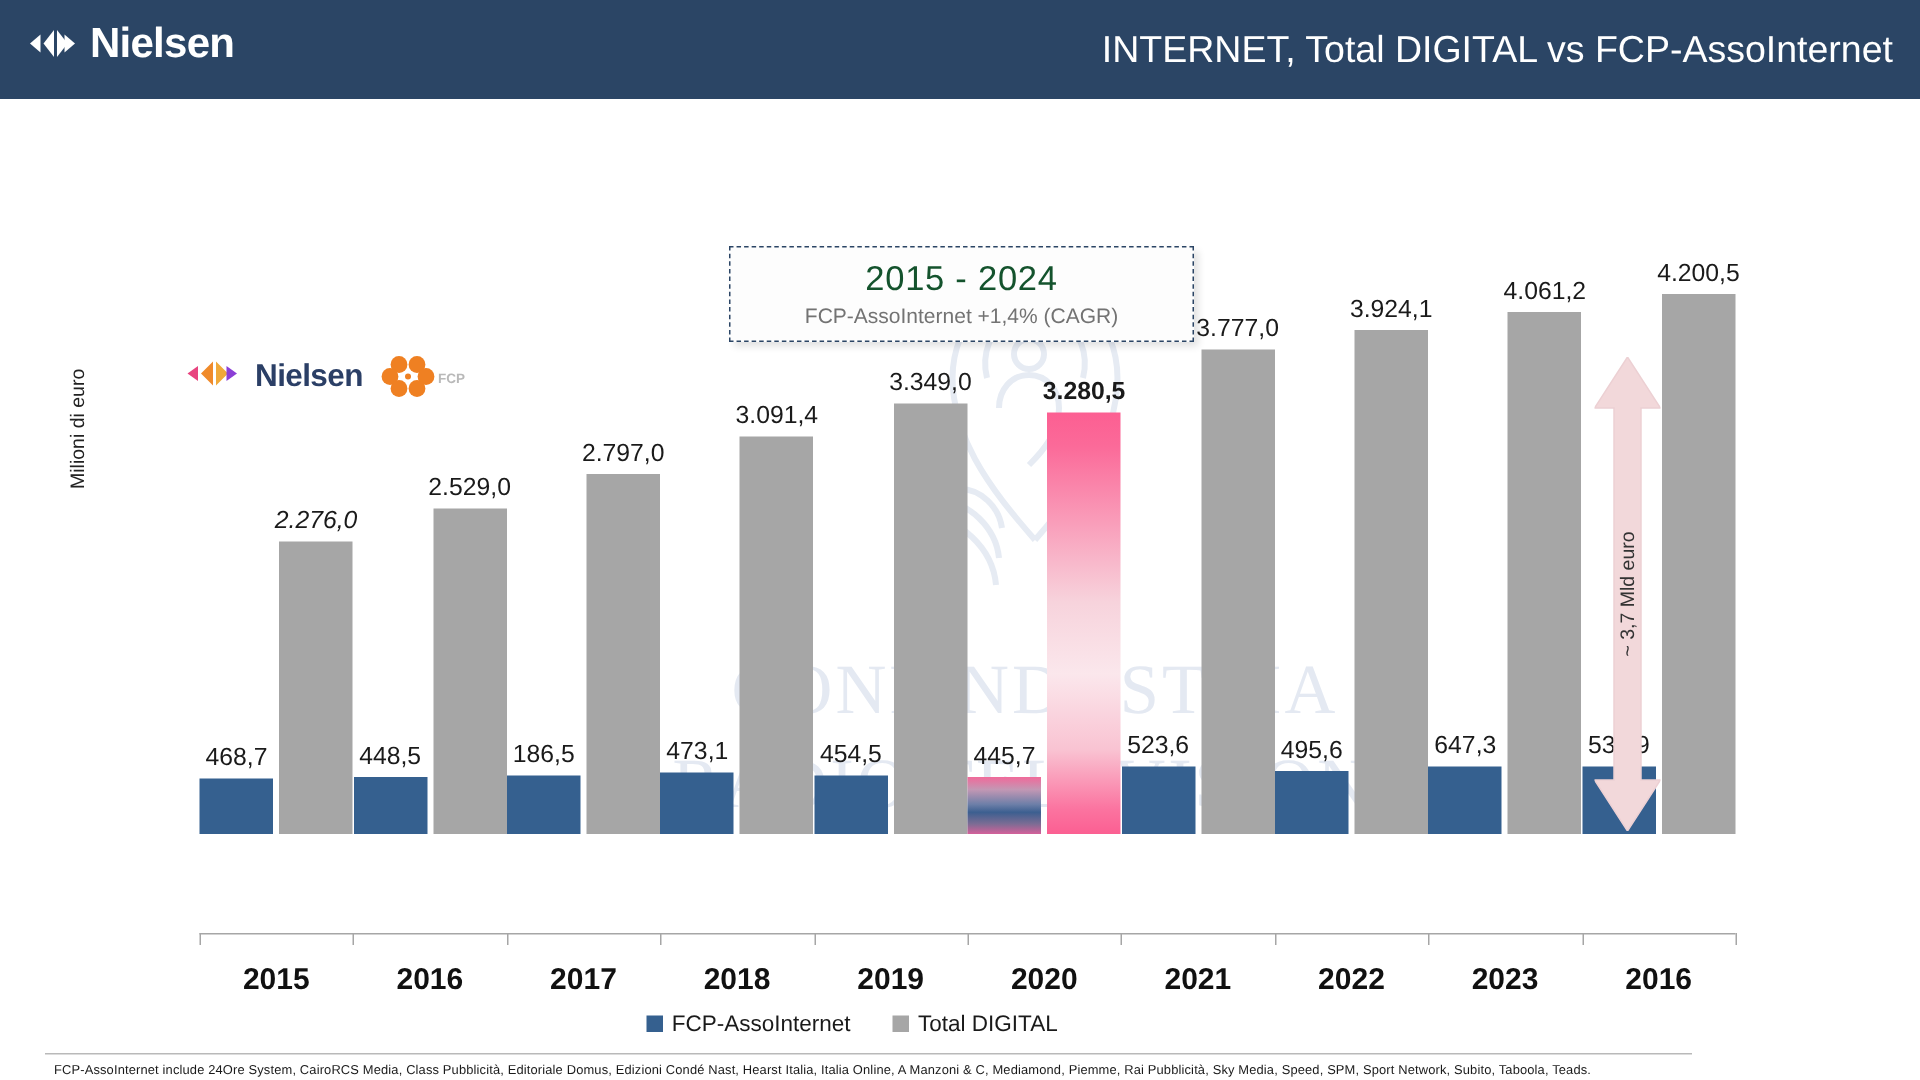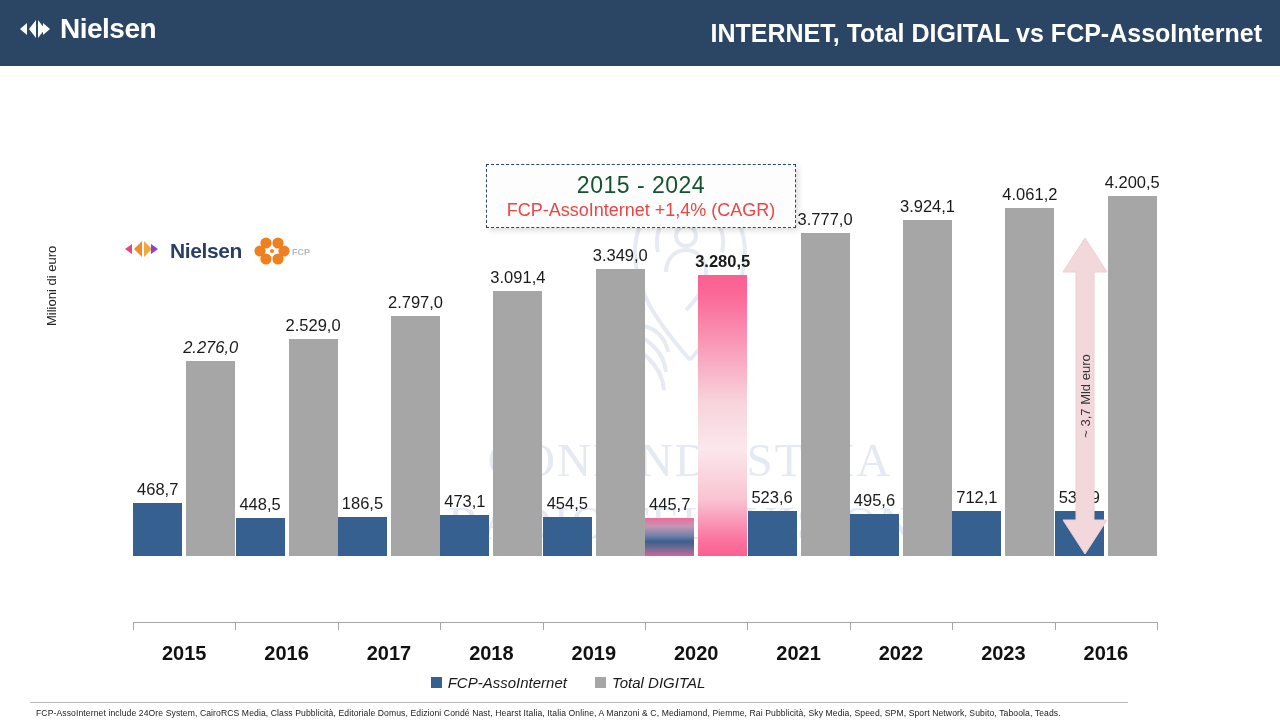--- a/index.html
+++ b/index.html
@@ -15,21 +15,21 @@
     background:#2b4565;
   }
   .logo-wrap{position:absolute;left:18px;top:16px;display:flex;align-items:center;gap:8px;}
   .logo-mark{width:34px;height:26px;position:relative;}
   .logo-text{
     color:#ffffff;font-size:28px;font-weight:bold;letter-spacing:-0.5px;
     line-height:26px;
   }
   .header-title{
     position:absolute;right:18px;top:19px;
-    color:#ffffff;font-size:25px;font-weight:bold;letter-spacing:0px;
+    color:#ffffff;font-size:25px;font-weight:normal;letter-spacing:0px;
     white-space:nowrap;
   }
 
   
   .slide{position:absolute;left:0;top:66px;width:1280px;height:654px;background:#fff;}
 
   
   .watermark{
     position:absolute;left:430px;top:110px;width:520px;height:400px;
     pointer-events:none;opacity:1;
@@ -50,21 +50,21 @@
   }
 
   
   .callout{
     position:absolute;left:486px;top:98px;width:308px;height:62px;
     border:1.6px dashed #2b4565;background:#fdfdfd;
     box-shadow:3px 3px 5px rgba(0,0,0,0.12);
     display:flex;flex-direction:column;align-items:center;justify-content:center;
   }
   .callout-title{color:#14532d;font-size:23px;letter-spacing:0.5px;line-height:26px;}
-  .callout-sub{color:#ef4444;font-size:18px;line-height:20px;margin-top:2px;}
+  .callout-sub{color:#737373;font-size:14px;line-height:20px;margin-top:2px;}
 
   
   .mini-logos{position:absolute;left:124px;top:170px;display:flex;align-items:center;gap:10px;}
   .mini-nielsen-text{color:#2b3f66;font-size:21px;font-weight:bold;letter-spacing:-0.4px;}
   .fcp-logo{position:relative;width:62px;height:30px;}
 
   
   .chart{position:absolute;left:0;top:0;width:1280px;height:600px;}
   .plot{
     position:absolute;left:133px;top:96px;width:1024px;height:394px;
@@ -97,21 +97,21 @@
 
   .xlabels{position:absolute;left:133px;top:576px;width:1024px;height:30px;}
   .xlabel{
     position:absolute;top:0;width:102.4px;text-align:center;
     font-size:20px;font-weight:bold;color:#111;
   }
 
   
   .legend{
     position:absolute;left:0;top:608px;width:1136px;
-    display:flex;justify-content:center;align-items:center;gap:28px;font-style:italic;
+    display:flex;justify-content:center;align-items:center;gap:28px;
   }
   .legend-item{display:flex;align-items:center;gap:6px;}
   .legend-swatch{width:11px;height:11px;display:inline-block;}
   .legend-label{font-size:15px;color:#1a1a1a;}
 
   
   .arrow-ann{
     position:absolute;left:1063px;top:172px;width:44px;height:316px;
   }
   .arrow-ann svg{display:block;}
@@ -196,21 +196,21 @@
   </div>
 
   <div class="callout">
     <div class="callout-title">2015 - 2024</div>
     <div class="callout-sub">FCP-AssoInternet +1,4% (CAGR)</div>
   </div>
 
   <div class="chart">
     <div class="plot" id="plot">
         <div class="group" style="left: 0px; width: 102.4px;">
-          <div class="bar bar-blue" style="height: 53px; text-decoration: underline;">
+          <div class="bar bar-blue" style="height: 37px; text-decoration: underline;">
             <span class="bar-label">468,7</span>
           </div>
           <div class="bar bar-gray" style="height: 194.944px; font-style: italic;">
             <span class="bar-label">2.276,0</span>
           </div>
         </div>
         <div class="group" style="left: 102.4px; width: 102.4px;">
           <div class="bar bar-blue" style="height: 38.415px;">
             <span class="bar-label">448,5</span>
           </div>
@@ -261,21 +261,21 @@
         <div class="group" style="left: 716.8px; width: 102.4px;">
           <div class="bar bar-blue" style="height: 42.4492px; margin-top: 41px;">
             <span class="bar-label">495,6</span>
           </div>
           <div class="bar bar-gray" style="height: 336.108px;">
             <span class="bar-label">3.924,1</span>
           </div>
         </div>
         <div class="group" style="left: 819.2px; width: 102.4px;">
           <div class="bar bar-blue" style="height: 45.0359px;">
-            <span class="bar-label">712,1</span>
+            <span class="bar-label">647,3</span>
           </div>
           <div class="bar bar-gray" style="height: 347.851px;">
             <span class="bar-label">4.061,2</span>
           </div>
         </div>
         <div class="group" style="left: 921.6px; width: 102.4px;">
           <div class="bar bar-blue" style="height: 45.4727px;">
             <span class="bar-label">530,9</span>
           </div>
           <div class="bar bar-gray" style="height: 359.782px;">

